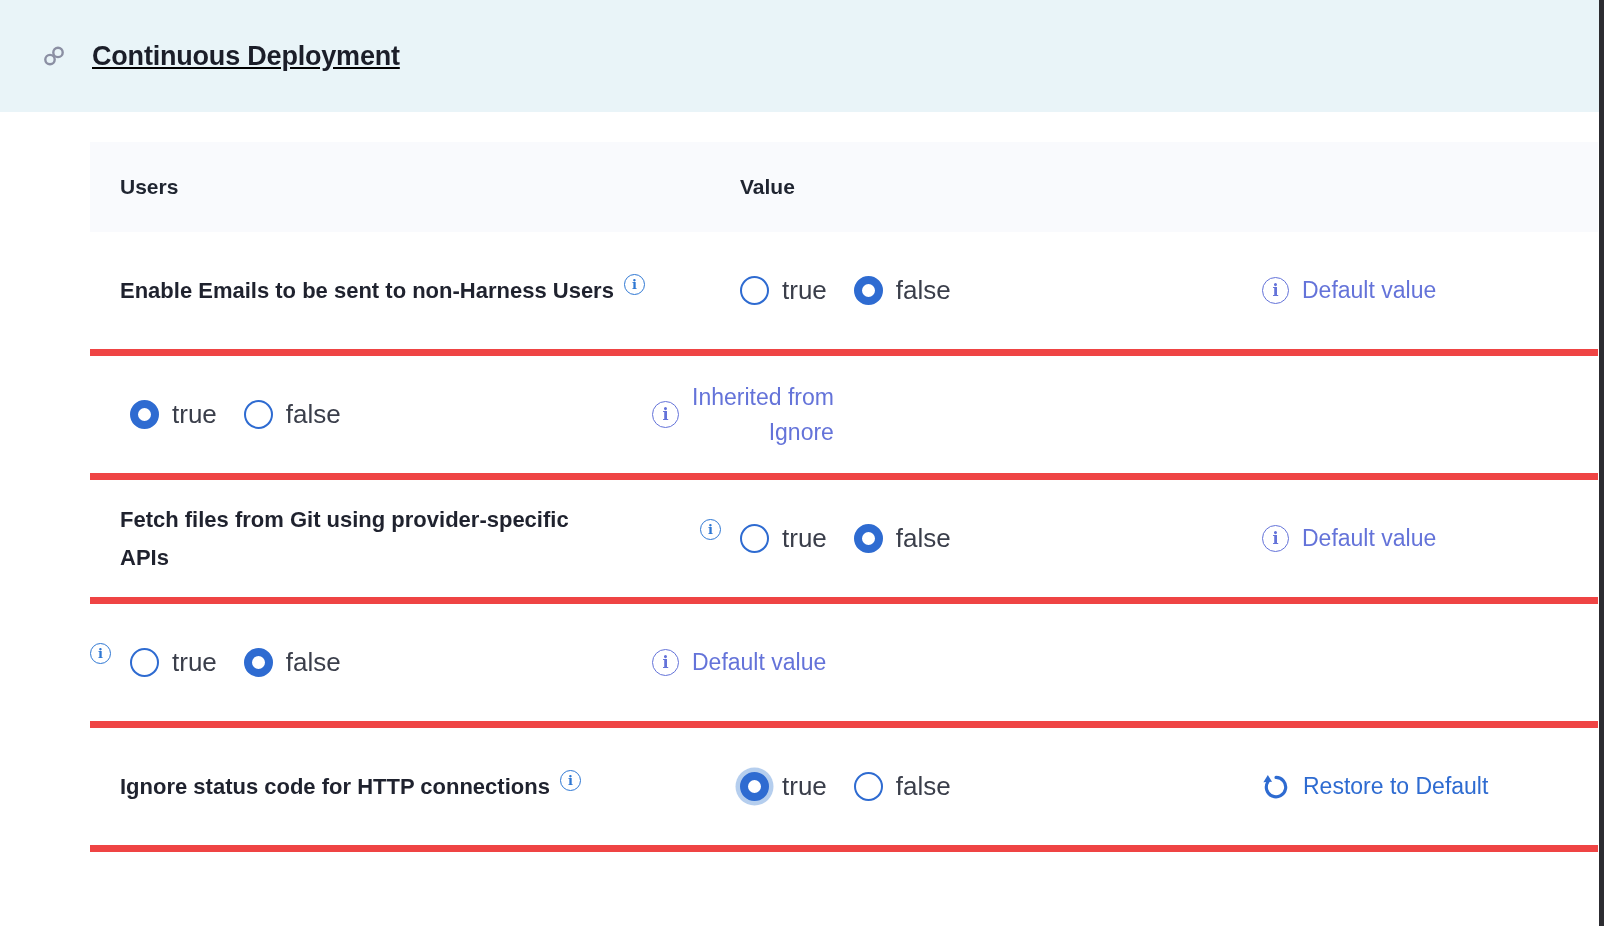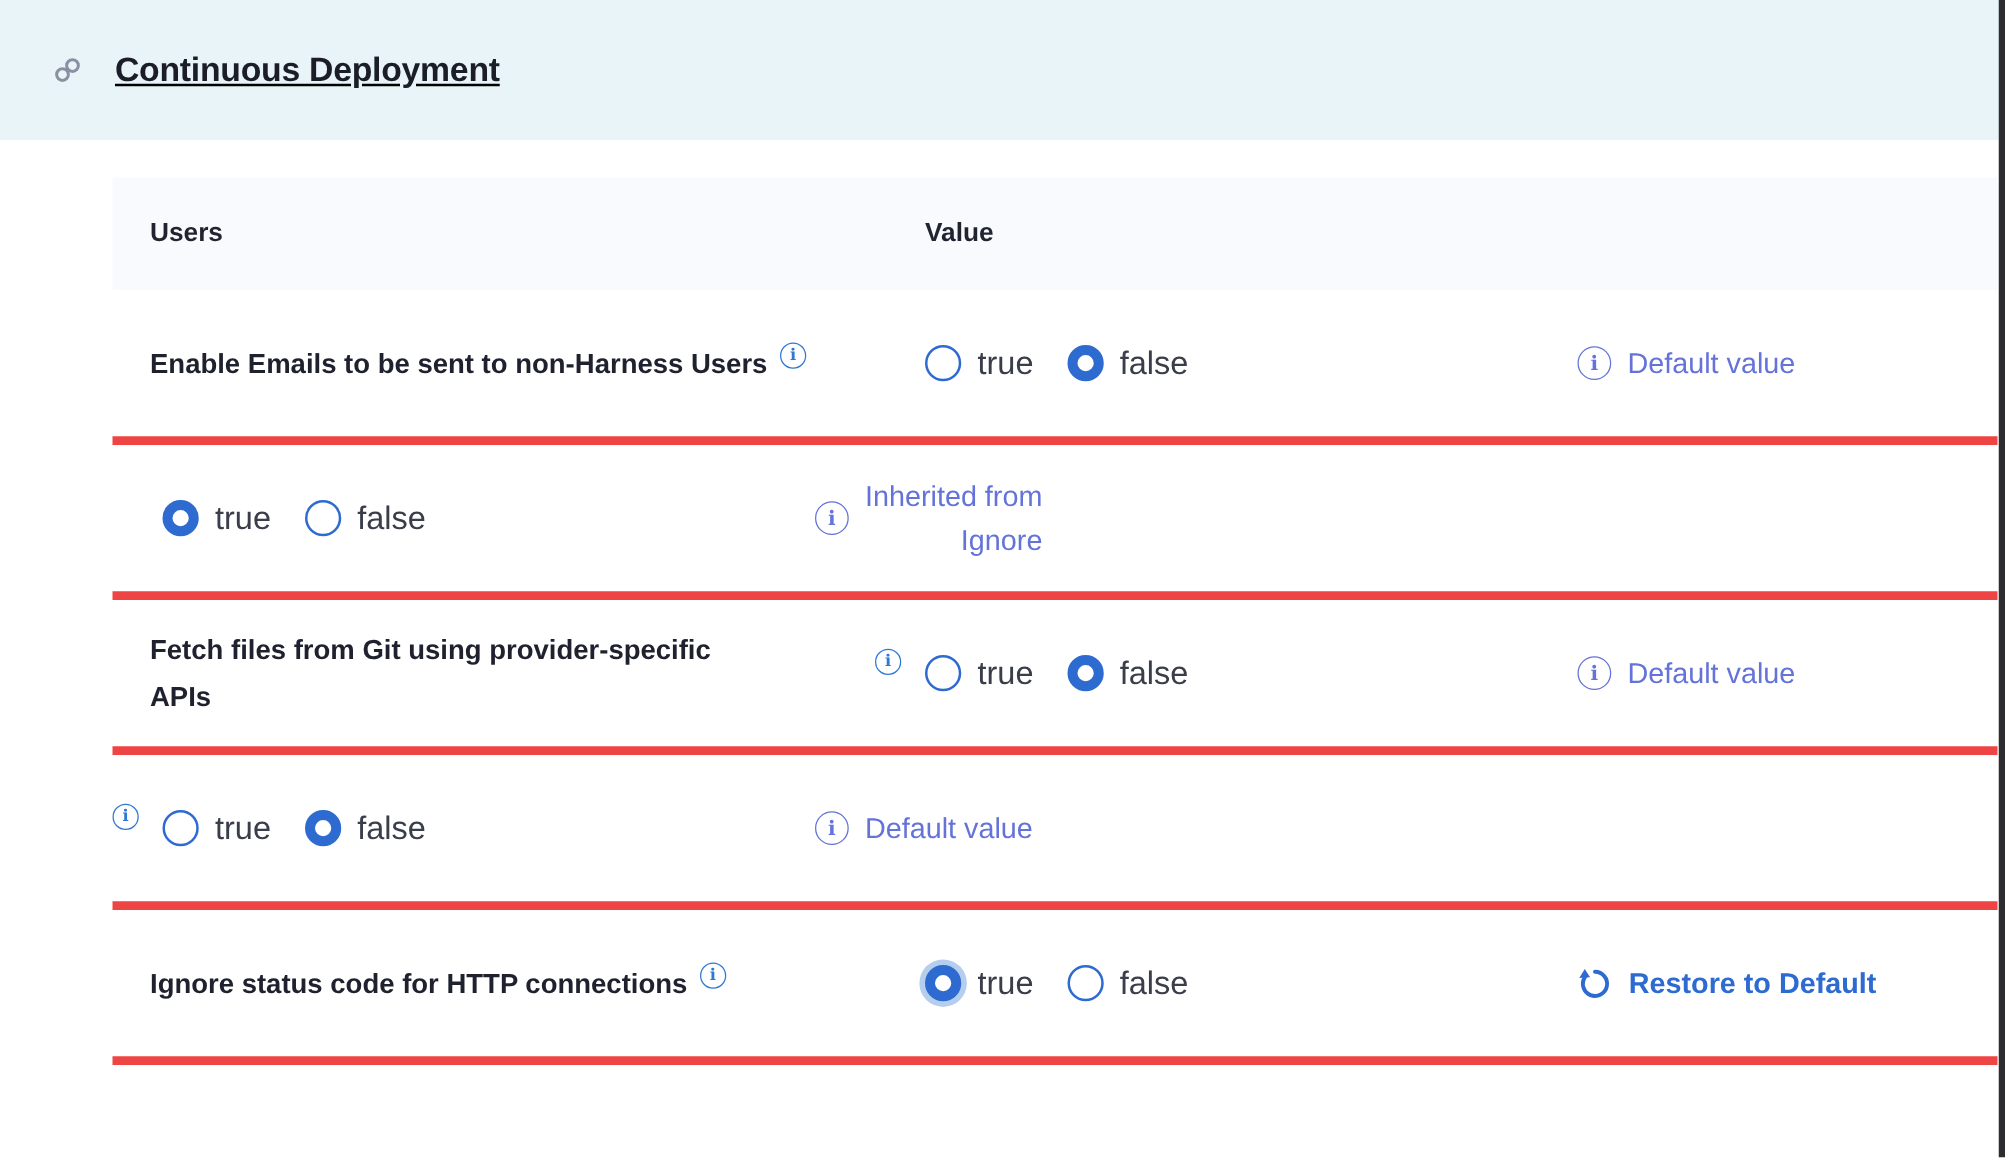--- a/index.html
+++ b/index.html
@@ -64,21 +64,21 @@
     color:#6473d9; font-size:23px; line-height:35px;
   }
   .status-text { white-space:pre-line;text-align:right; }
   .status-info-circle {
     width:27px; height:27px; border:1.7px solid currentColor; border-radius:50%;
     display:flex; align-items:center; justify-content:center; flex:0 0 auto;
     font-size:16px; font-weight:600; font-family:"DejaVu Serif", serif; line-height:1;
     cursor:pointer;
   }
   .restore-svg { width:28px; height:28px; flex:0 0 auto; cursor:pointer; }
-  .status-cell.restore { color:#2e6bd1; font-weight:700; cursor:pointer; }
+  .status-cell.restore { color:#2e6bd1; font-weight:400; cursor:pointer; }
 </style>
 </head>
 <body>
 
 <div class="section-header">
   <svg class="link-icon" viewBox="0 0 24 24" fill="none" stroke="#8b8fa3" stroke-width="2.4">
     <circle cx="8" cy="15.6" r="4.7"></circle>
     <circle cx="16" cy="8.4" r="4.7"></circle>
   </svg>
   <div class="section-title">Continuous Deployment</div>

